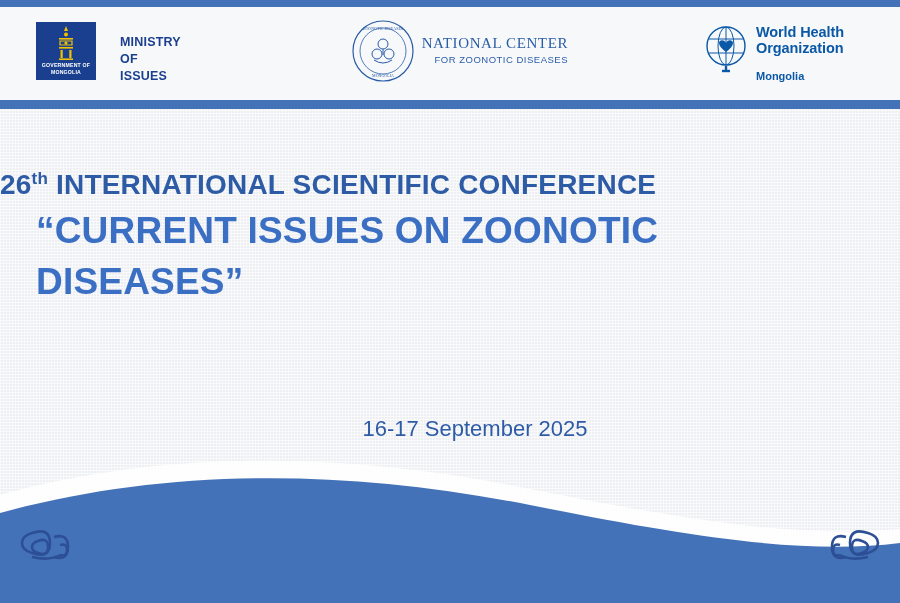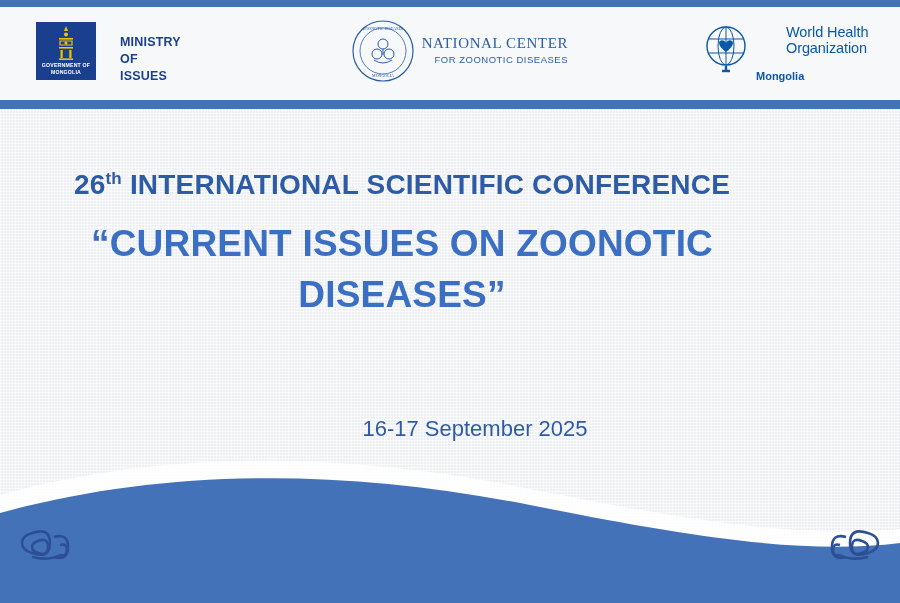--- a/index.html
+++ b/index.html
@@ -145,58 +145,58 @@
   .who-emblem {
     position: absolute;
     left: 0; top: 2px;
     width: 52px; height: 52px;
   }
   .who-text {
     position: absolute;
     left: 56px; top: 4px;
     color: #0a58a6;
     font-size: 14.5px;
-    font-weight: normal;
+    font-weight: bold;
     line-height: 16px;
     letter-spacing: -0.1px;
-    margin-left: 30px;
   }
   .who-sub {
     position: absolute;
     left: 56px; top: 50px;
     color: #0a58a6;
     font-size: 11px;
     font-weight: bold;
   }
 
   
   .title-area {
     position: absolute;
     top: 160px; left: 0;
     width: 804px;
-    text-align: center;
+    text-align: left;
   }
   .conf-line {
     color: #2d5ba6;
     font-size: 28px;
     font-weight: bold;
     letter-spacing: 0.2px;
     line-height: 38px;
   }
   .conf-line sup {
     font-size: 17px;
     vertical-align: super;
   }
   .conf-title {
-    margin-top: 14px;
+    margin-top: 1px;
     color: #3b6fc4;
     font-size: 37px;
     font-weight: bold;
     line-height: 51px;
     letter-spacing: 0.2px;
+    padding-left: 36px;
   }
 
   
   .meta-area {
     position: absolute;
     top: 412px; left: 0;
     width: 900px;
     text-align: center;
     color: #2d5ba6;
     font-size: 22px;

